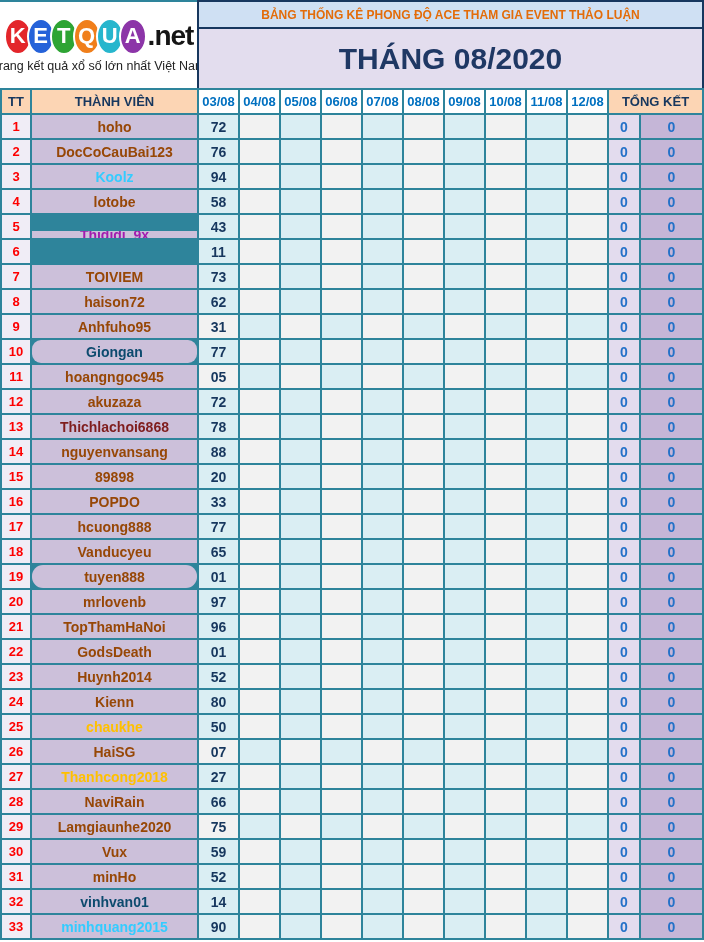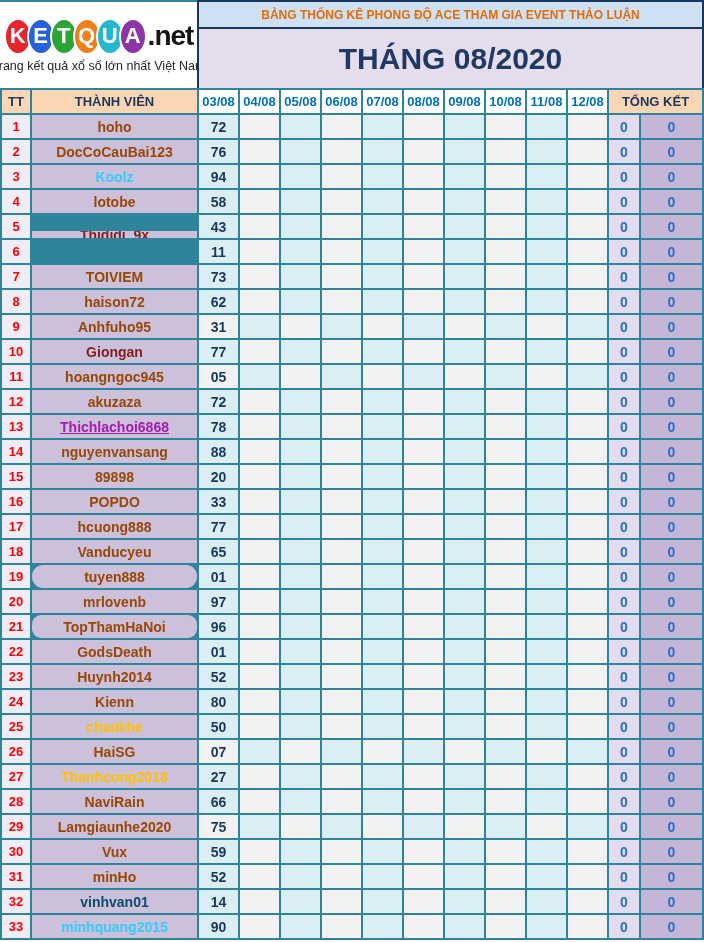--- a/index.html
+++ b/index.html
@@ -135,21 +135,21 @@
       <div class="c wh"></div>
       <div class="c cy"></div>
       <div class="c wh"></div>
       <div class="c cy"></div>
       <div class="c wh"></div>
       <div class="c cy"></div>
       <div class="c wh"></div>
       <div class="c t1">0</div>
       <div class="c t2">0</div>
       <div class="c tt">5</div>
-      <div class="c nm" style="color: #7f1d1d; margin-top: 16px;">Thididi_9x</div>
+      <div class="c nm" style="color: #a21caf; margin-top: 16px;">Thididi_9x</div>
       <div class="c cy v">43</div>
       <div class="c wh"></div>
       <div class="c cy"></div>
       <div class="c wh"></div>
       <div class="c cy"></div>
       <div class="c wh"></div>
       <div class="c cy"></div>
       <div class="c wh"></div>
       <div class="c cy"></div>
       <div class="c wh"></div>
@@ -205,21 +205,21 @@
       <div class="c cy"></div>
       <div class="c wh"></div>
       <div class="c cy"></div>
       <div class="c wh"></div>
       <div class="c cy"></div>
       <div class="c wh"></div>
       <div class="c cy"></div>
       <div class="c t1">0</div>
       <div class="c t2">0</div>
       <div class="c tt">10</div>
-      <div class="c nm" style="color: #7f1d1d;">Giongan</div>
+      <div class="c nm" style="color: #0c4a6e; border-radius: 9px;">Giongan</div>
       <div class="c cy v">77</div>
       <div class="c wh"></div>
       <div class="c cy"></div>
       <div class="c wh"></div>
       <div class="c cy"></div>
       <div class="c wh"></div>
       <div class="c cy"></div>
       <div class="c wh"></div>
       <div class="c cy"></div>
       <div class="c wh"></div>
@@ -247,21 +247,21 @@
       <div class="c wh"></div>
       <div class="c cy"></div>
       <div class="c wh"></div>
       <div class="c cy"></div>
       <div class="c wh"></div>
       <div class="c cy"></div>
       <div class="c wh"></div>
       <div class="c t1">0</div>
       <div class="c t2">0</div>
       <div class="c tt">13</div>
-      <div class="c nm" style="color: #a21caf; text-decoration: underline;">Thichlachoi6868</div>
+      <div class="c nm" style="color: #7f1d1d;">Thichlachoi6868</div>
       <div class="c cy v">78</div>
       <div class="c wh"></div>
       <div class="c cy"></div>
       <div class="c wh"></div>
       <div class="c cy"></div>
       <div class="c wh"></div>
       <div class="c cy"></div>
       <div class="c wh"></div>
       <div class="c cy"></div>
       <div class="c wh"></div>
@@ -359,21 +359,21 @@
       <div class="c wh"></div>
       <div class="c cy"></div>
       <div class="c wh"></div>
       <div class="c cy"></div>
       <div class="c wh"></div>
       <div class="c cy"></div>
       <div class="c wh"></div>
       <div class="c t1">0</div>
       <div class="c t2">0</div>
       <div class="c tt">21</div>
-      <div class="c nm" style="color: rgb(151, 71, 6); border-radius: 9px;">TopThamHaNoi</div>
+      <div class="c nm" style="color: rgb(151, 71, 6);">TopThamHaNoi</div>
       <div class="c cy v">96</div>
       <div class="c wh"></div>
       <div class="c cy"></div>
       <div class="c wh"></div>
       <div class="c cy"></div>
       <div class="c wh"></div>
       <div class="c cy"></div>
       <div class="c wh"></div>
       <div class="c cy"></div>
       <div class="c wh"></div>

